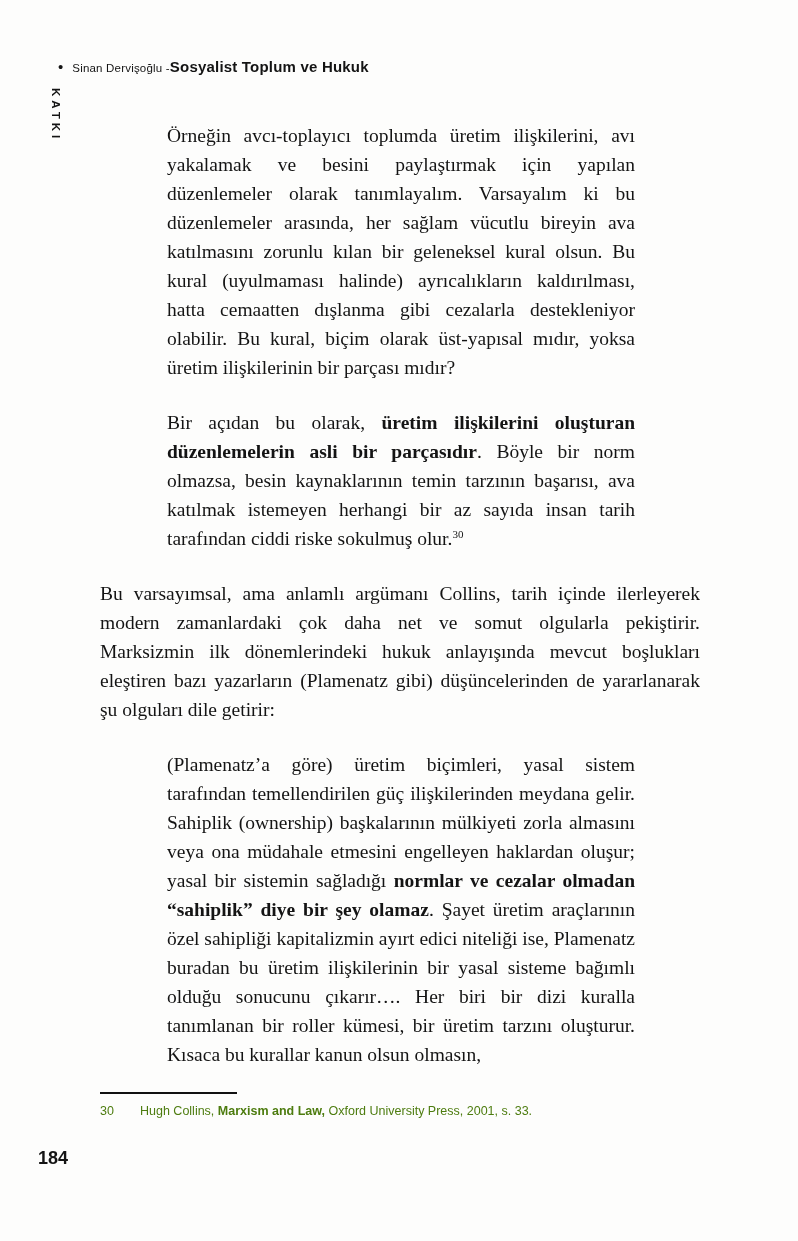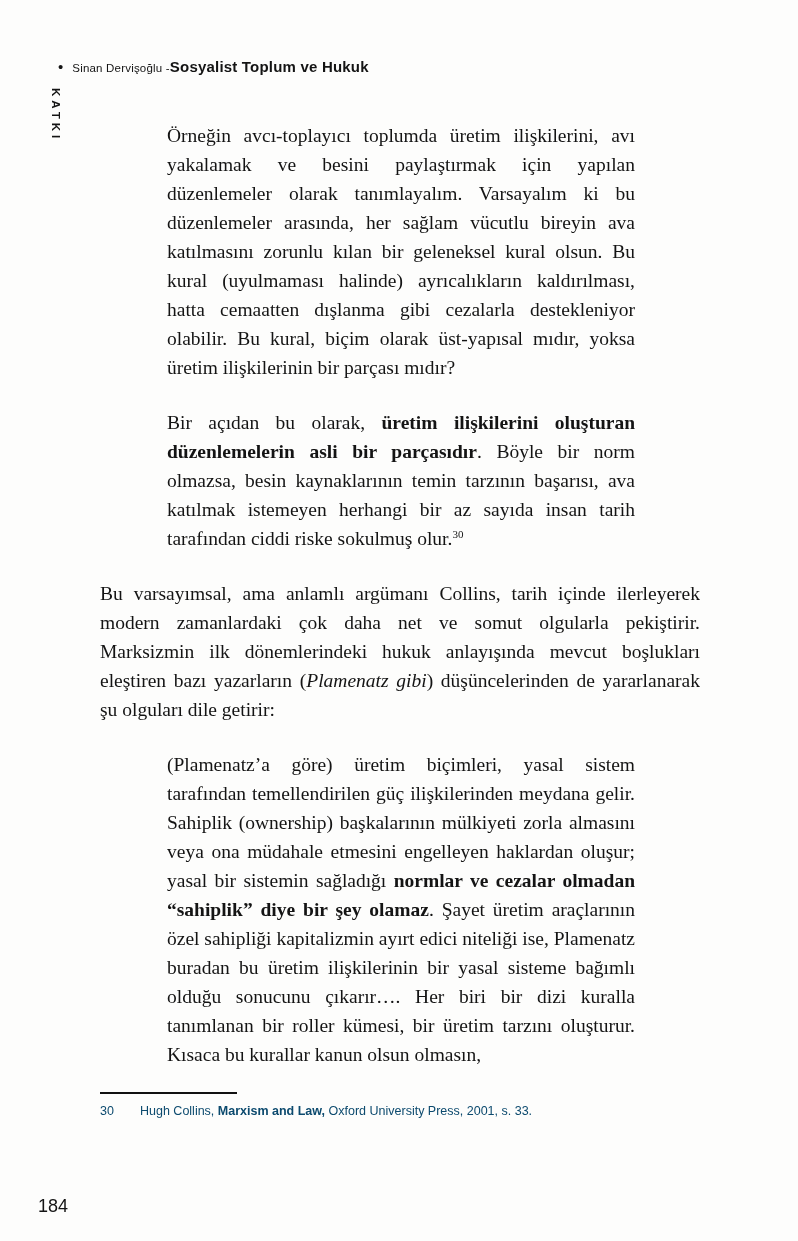--- a/index.html
+++ b/index.html
@@ -68,21 +68,21 @@
     margin-top: 40px;
   }
   .text-column p {
     margin: 0 0 26px 0;
   }
   p.block-quote {
     margin-left: 67px;
     margin-right: 65px;
   }
   .bold-seg { font-weight: bold; }
-  .italic-seg { font-style: italic; }
+  .italic-seg { }
   sup.fn-ref {
     font-size: 11px;
     line-height: 0;
     vertical-align: super;
   }
 
   
   .footnote-area {
     position: absolute;
     top: 1092px;
@@ -92,37 +92,36 @@
   .footnote-rule {
     width: 137px;
     height: 0;
     border-top: 2px solid #111;
     margin-bottom: 9px;
   }
   .footnote {
     font-family: "Liberation Sans", sans-serif;
     font-size: 12.5px;
     line-height: 1.35;
-    color: #0c4a6e;
+    color: #4d7c0f;
   }
   .footnote .fn-num {
     display: inline-block;
     width: 40px;
   }
   .footnote .fn-bold { font-weight: 700; }
 
   
   .page-number {
     position: absolute;
     top: 1148px;
     left: 38px;
     font-family: "Liberation Sans", sans-serif;
-    font-weight: 400;
+    font-weight: 700;
     font-size: 18px;
-    margin-top: 48px;
   }
 </style>
 </head>
 <body>
 
 <div class="page">
 
   <header class="header">
     <span class="bullet">•</span>
     <span class="author">Sinan Dervişoğlu -</span>

